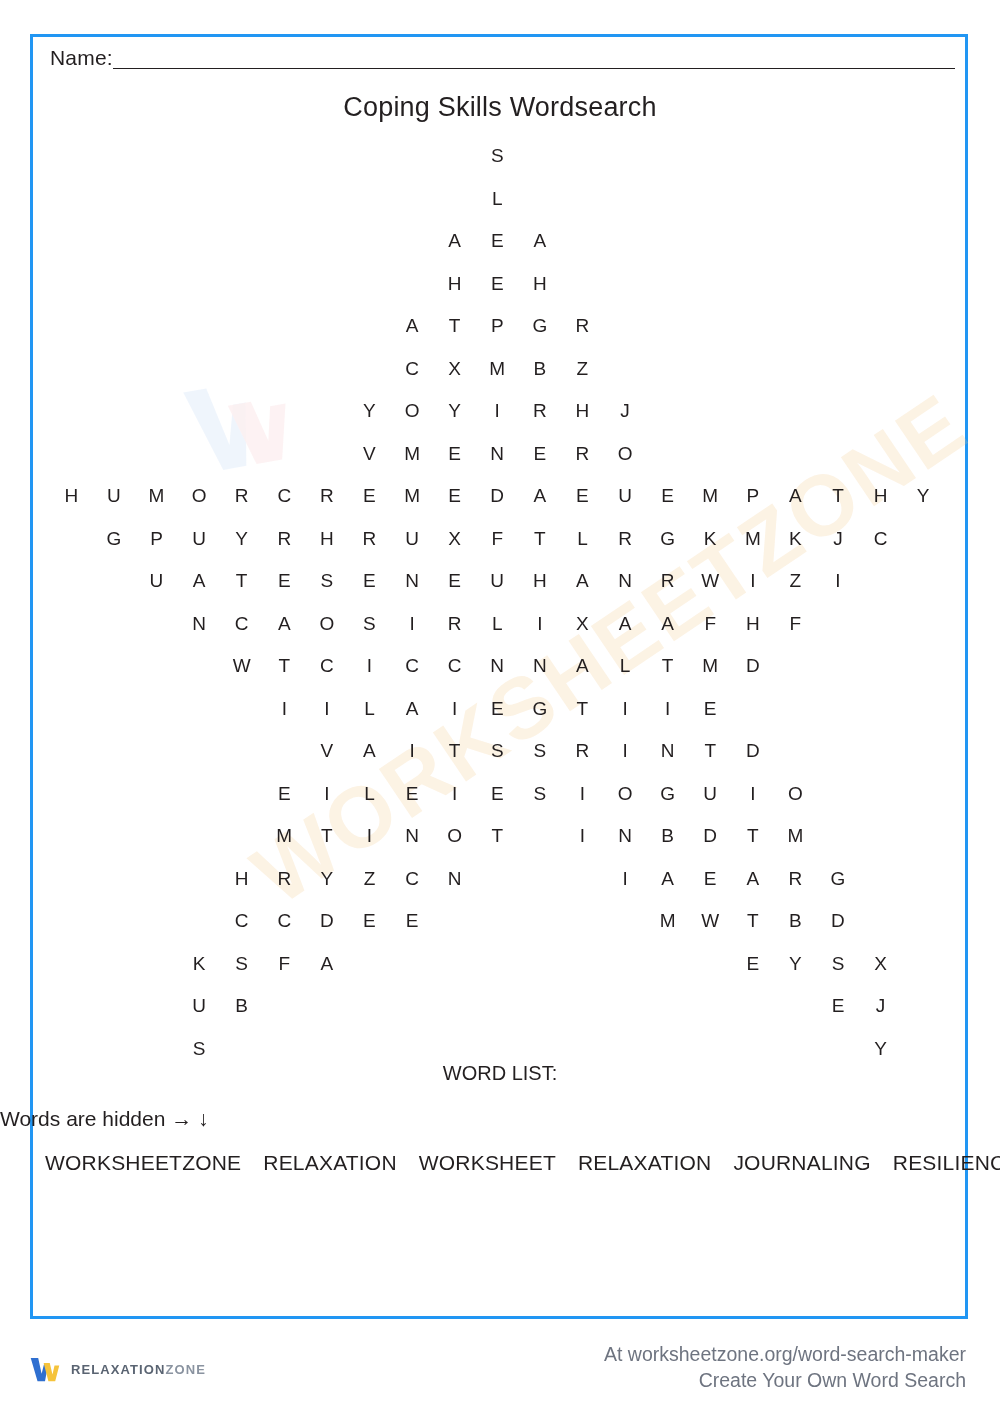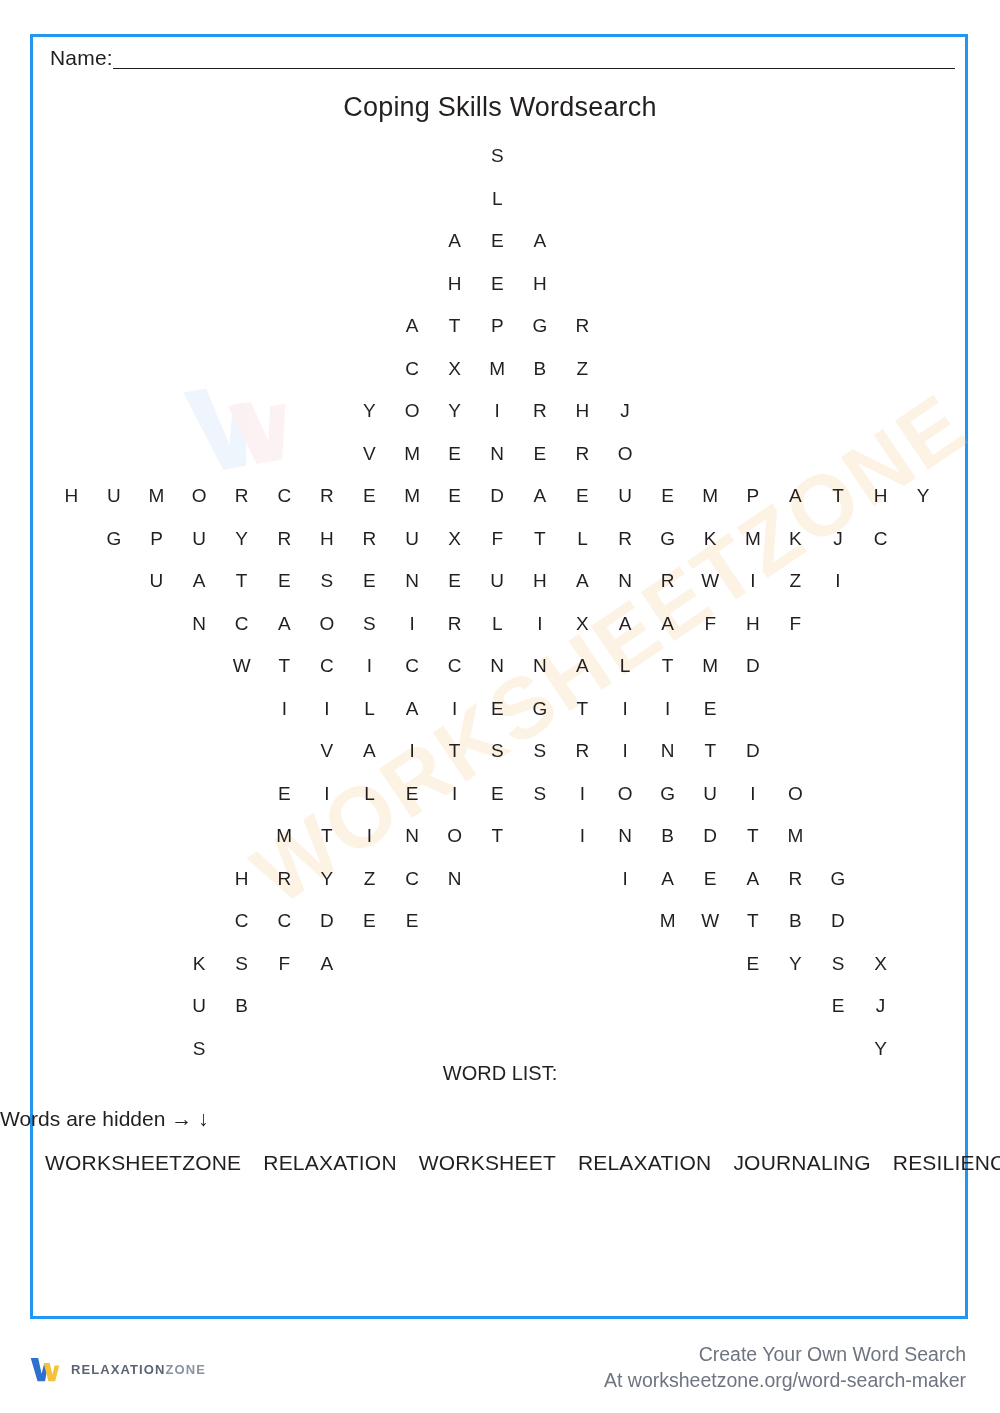--- a/index.html
+++ b/index.html
@@ -718,17 +718,17 @@
     <svg class="footer-mark" viewBox="0 0 100 100">
       <path d="M8 18 L30 18 L40 64 L48 32 L60 32 L50 86 L28 86 Z" fill="#2f6fd0"></path>
       <path d="M46 32 L64 32 L72 66 L78 40 L92 40 L80 86 L60 86 Z" fill="#f5c33b"></path>
     </svg>
     <div class="footer-text">
       <span>RELAXATION</span><span class="zone">ZONE</span>
     </div>
   </div>
 
   <div class="footer-right">
+    <div>At worksheetzone.org/word-search-maker</div>
     <div>Create Your Own Word Search</div>
-    <div>At worksheetzone.org/word-search-maker</div>
   </div>
 
 </div>
 
 </body></html>

